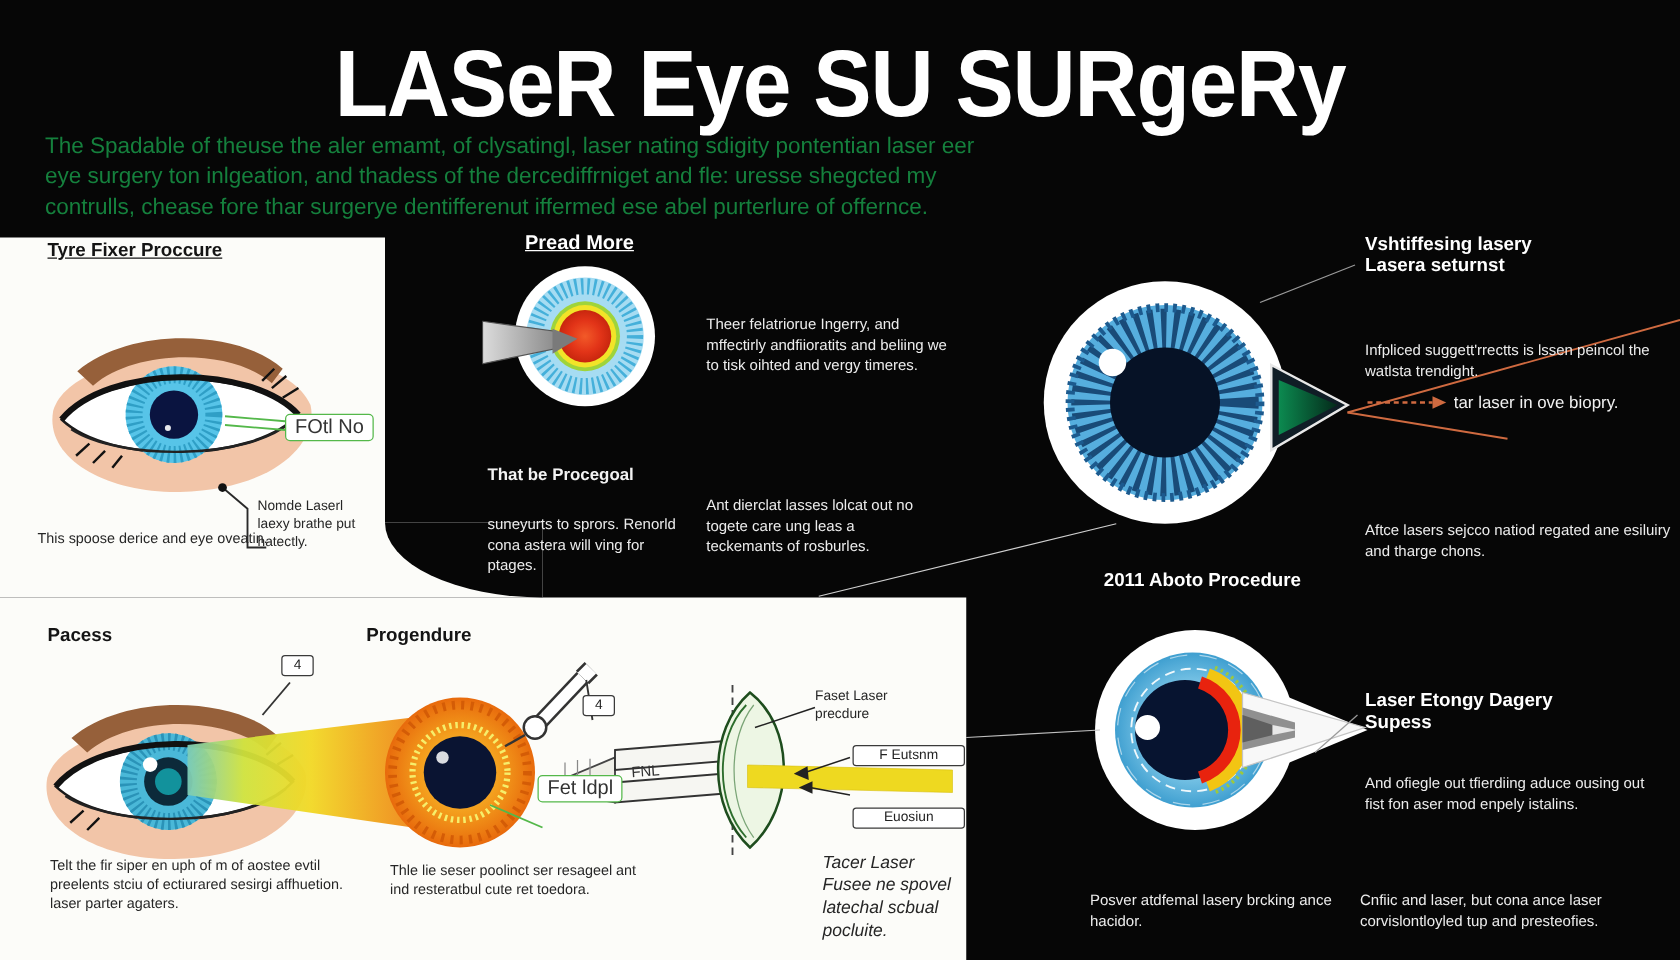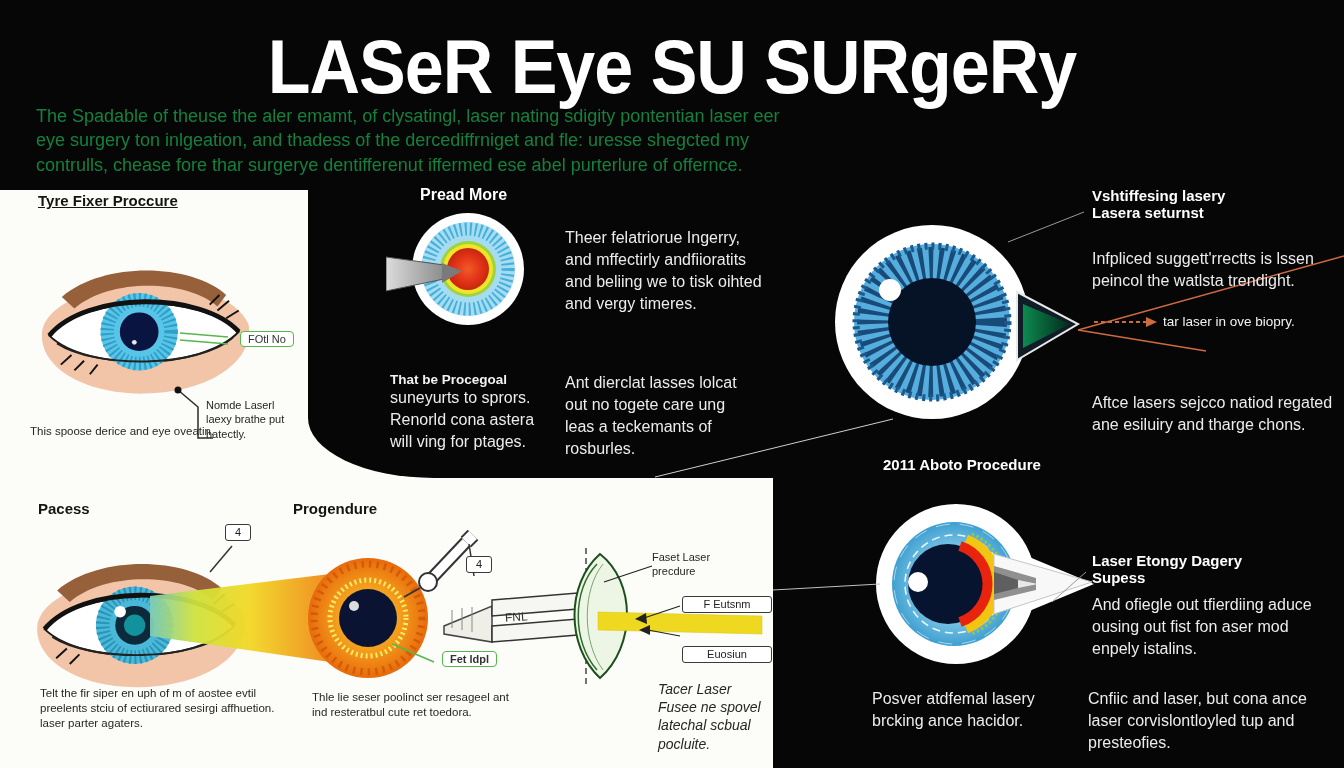--- a/index.html
+++ b/index.html
@@ -13,29 +13,29 @@
   #intro{left:36px;top:104px;width:756px;color:#15803d;font-size:18px;line-height:1.36;}
   
   .panel{background:#fcfcf9;}
   #panelA{left:0;top:190px;width:308px;height:288px;}
   #panelB{left:0;top:478px;width:773px;height:290px;}
   #cornerW{left:308px;top:418px;width:126px;height:60px;background:#fcfcf9;}
   #cornerB{left:308px;top:418px;width:126px;height:60px;background:#060606;border-bottom-left-radius:126px 60px;}
   
   .wh{color:#f2f2f2;}
   .hd{font-weight:700;font-size:15px;color:#fff;line-height:1.15;}
-  .para{font-size:16px;line-height:1.38;color:#ececec;}
+  .para{font-size:12px;line-height:1.38;color:#ececec;margin-top:24px;}
   
   .phd{font-weight:700;font-size:15px;color:#141414;}
   .pcap{font-size:11.5px;line-height:1.3;color:#262626;}
   
   .tagbox{background:#fff;border:1.5px solid #3a3a3a;border-radius:3px;font-size:11px;color:#222;
           padding:1px 5px;text-align:center;line-height:1.2;}
-  .tag-green{border:1.5px solid #54b84a;border-radius:4px;background:#fff;font-size:11px;color:#333;
-          padding:1px 7px;margin-left:12px;}
+  .tag-green{border:1.5px solid #54b84a;border-radius:4px;background:#fff;font-size:16px;color:#333;
+          padding:1px 7px;}
   svg{display:block;}
 </style>
 </head>
 <body>
 
 <div id="stage">
 
   <div id="panelA" class="abs panel"></div>
   <div id="panelB" class="abs panel"></div>
   <div id="cornerW" class="abs"></div>
@@ -217,42 +217,42 @@
 
     <polyline points="178,390 198,407 198,438 213,438" fill="none" stroke="#2a2a2a" stroke-width="1.5"></polyline>
     <circle cx="178" cy="390" r="3.5" fill="#111"></circle>
   </svg>
 
   <div class="abs phd z6" style="left:38px;top:192px;text-decoration:underline;">Tyre Fixer Proccure</div>
   <div class="abs tag-green z6" style="left:228px;top:331px;">FOtl No</div>
   <div class="abs pcap z6" style="left:206px;top:398px;width:90px;font-size:11px;">Nomde Laserl laexy brathe put hatectly.</div>
   <div class="abs pcap z6" style="left:30px;top:424px;width:185px;">This spoose derice and eye oveatin.</div>
 
-  <div class="abs hd z6" style="left:420px;top:186px;font-size:16px;">Pread More</div>
+  <div class="abs hd z6" style="left:420px;top:186px;font-size:16px;text-decoration:underline;">Pread More</div>
   <div class="abs para z6" style="left:565px;top:227px;width:205px;">Theer felatriorue Ingerry, and mffectirly andfiioratits and beliing we to tisk oihted and vergy timeres.</div>
   <div class="abs z6" style="left:390px;top:372px;width:152px;">
     <div class="wh" style="font-weight:700;font-size:13.5px;">That be Procegoal</div>
     <div class="para">suneyurts to sprors. Renorld cona astera will ving for ptages.</div>
   </div>
   <div class="abs para z6" style="left:565px;top:372px;width:182px;">Ant dierclat lasses lolcat out no togete care ung leas a teckemants of rosburles.</div>
 
   <div class="abs hd z6" style="left:1092px;top:187px;">Vshtiffesing lasery</div>
   <div class="abs hd z6" style="left:1092px;top:204px;">Lasera seturnst</div>
   <div class="abs para z6" style="left:1092px;top:248px;width:235px;">Infpliced suggett'rrectts is lssen peincol the watlsta trendight.</div>
   <div class="abs wh z6" style="left:1163px;top:314px;font-size:13.5px;">tar laser in ove biopry.</div>
   <div class="abs para z6" style="left:1092px;top:392px;width:250px;">Aftce lasers sejcco natiod regated ane esiluiry and tharge chons.</div>
 
   <div class="abs hd z6" style="left:883px;top:456px;">2011 Aboto Procedure</div>
 
   <div class="abs phd z6" style="left:38px;top:500px;">Pacess</div>
   <div class="abs phd z6" style="left:293px;top:500px;">Progendure</div>
   <div class="abs tagbox z6" style="left:225px;top:524px;width:14px;">4</div>
   <div class="abs tagbox z6" style="left:466px;top:556px;width:14px;">4</div>
   <div class="abs z6" style="left:505px;top:610px;font-size:12px;color:#333;transform:rotate(-4deg);">FNL</div>
-  <div class="abs tag-green z6" style="left:430px;top:651px;font-weight:bold;">Fet ldpl</div>
+  <div class="abs tag-green z6" style="left:430px;top:620px;">Fet ldpl</div>
   <div class="abs pcap z6" style="left:40px;top:686px;width:255px;">Telt the fir siper en uph of m of aostee evtil preelents stciu of ectiurared sesirgi affhuetion. laser parter agaters.</div>
   <div class="abs pcap z6" style="left:312px;top:690px;width:200px;">Thle lie seser poolinct ser resageel ant ind resteratbul cute ret toedora.</div>
 
   <div class="abs pcap z6" style="left:652px;top:550px;width:95px;font-size:11px;">Faset Laser precdure</div>
   <div class="abs tagbox z6" style="left:682px;top:596px;width:78px;">F Eutsnm</div>
   <div class="abs tagbox z6" style="left:682px;top:626px;width:78px;margin-top:20px;">Euosiun</div>
   <div class="abs pcap z6" style="left:658px;top:680px;width:108px;font-size:14px;font-style:italic;">Tacer Laser Fusee ne spovel latechal scbual pocluite.</div>
 
   <div class="abs hd z6" style="left:1092px;top:552px;">Laser Etongy Dagery</div>
   <div class="abs hd z6" style="left:1092px;top:569px;">Supess</div>

